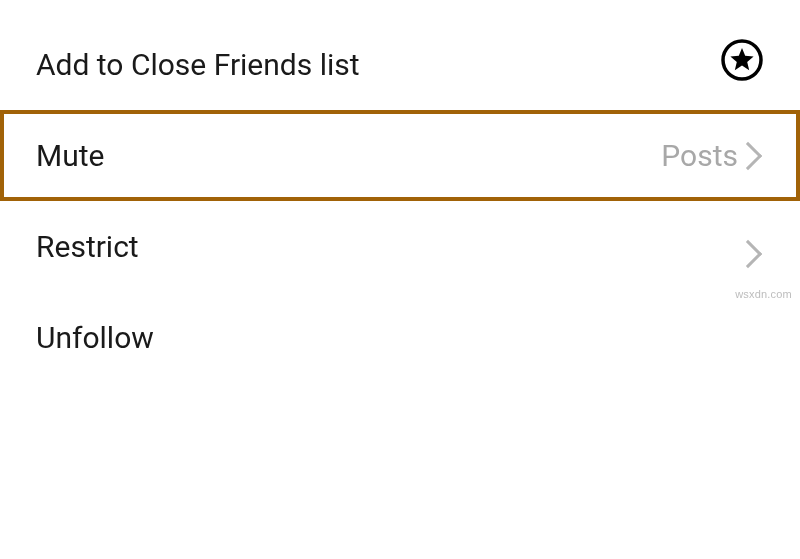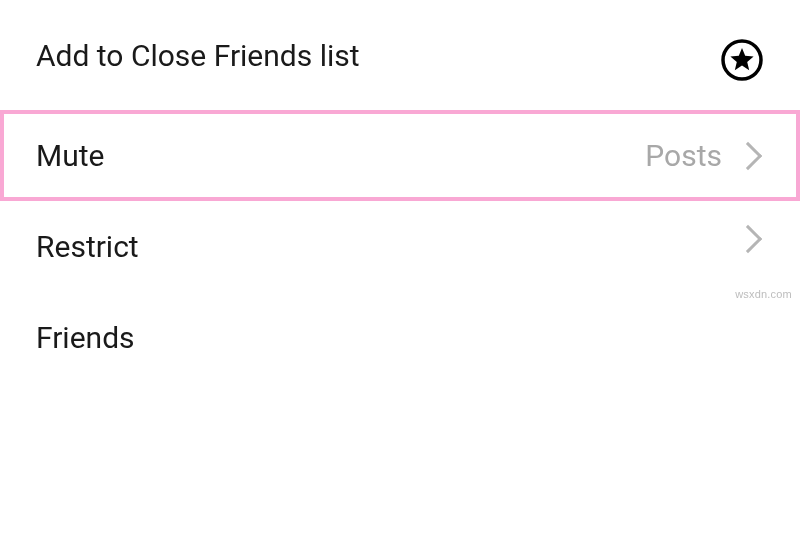--- a/index.html
+++ b/index.html
@@ -13,39 +13,38 @@
       width: 800px;
       height: 559px;
       position: relative;
     }
     .menu-list {
       width: 100%;
       padding-top: 10px;
     }
     .menu-item {
       display: flex;
-      align-items: flex-start;
+      align-items: flex-end;
       justify-content: space-between;
       padding: 28px 36px;
       font-size: 30px;
       color: #1a1a1a;
       font-weight: 400;
       position: relative;
     }
     .menu-item.highlighted {
-      border: 4px solid #f9a8d4;
+      border: 4px solid #a16207;
       padding: 24px 32px;
     }
     .label {
       flex: 1;
     }
     .right-side {
       display: flex;
       align-items: center;
-      gap: 16px;
     }
     .value-text {
       color: #a8a8a8;
       font-size: 30px;
     }
     .icon-wrap {
       display: flex;
       align-items: center;
       justify-content: center;
     }
@@ -101,18 +100,18 @@
   <div class="menu-item">
     <span class="label">Restrict</span>
     <div class="right-side">
       <span class="icon-wrap">
         <span class="chevron"></span>
       </span>
     </div>
   </div>
 
   <div class="menu-item">
-    <span class="label">Friends</span>
+    <span class="label">Unfollow</span>
   </div>
 
 </div>
 
 <div class="watermark">wsxdn.com</div>
 
 </body></html>

